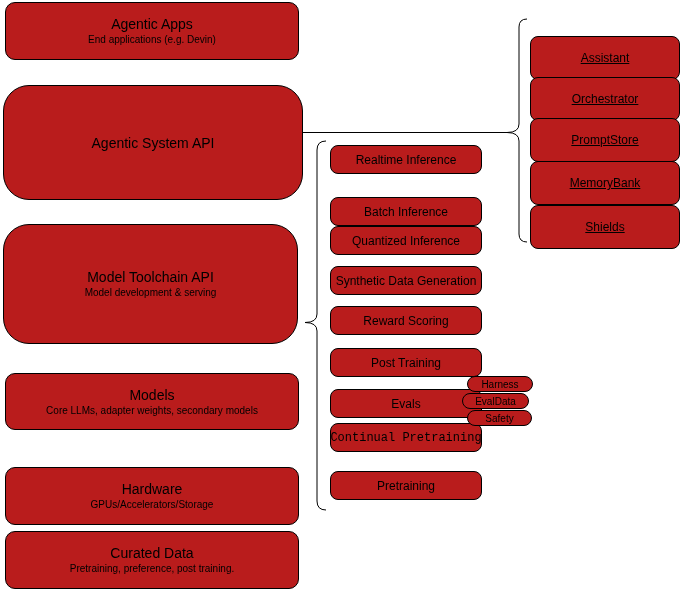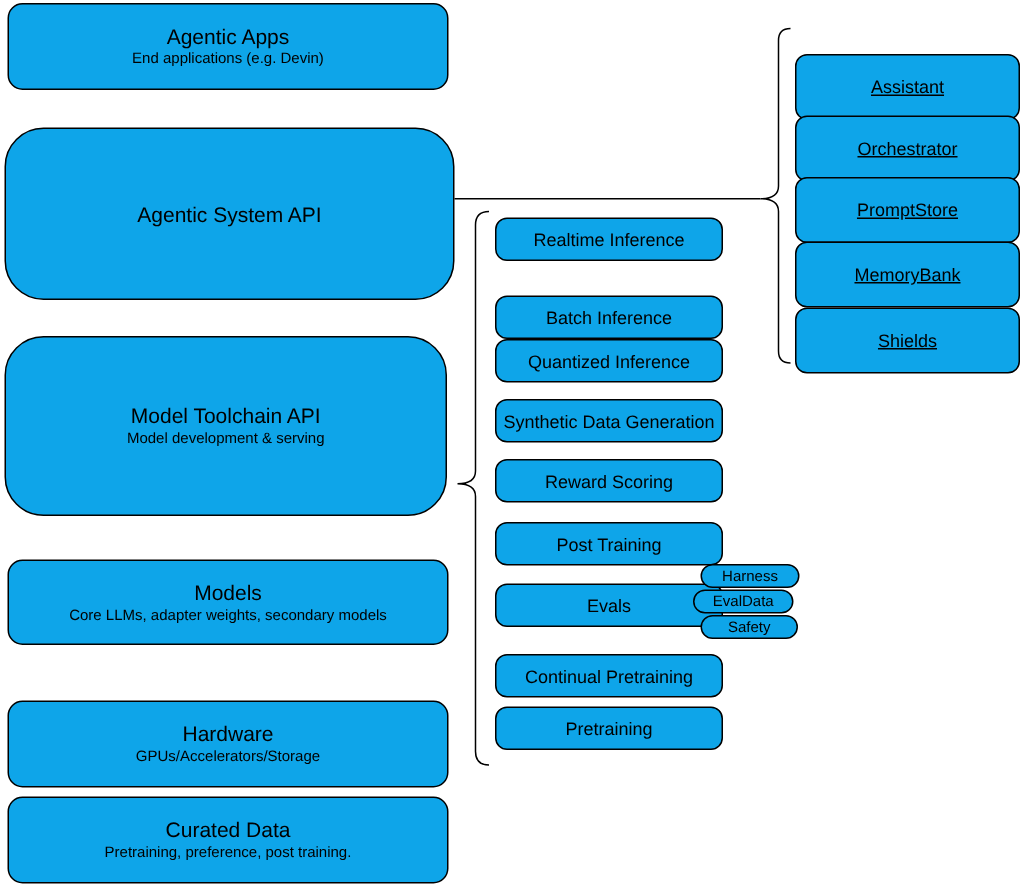--- a/index.html
+++ b/index.html
@@ -24,21 +24,21 @@
     pointer-events: none;
   }
   .connectors path, .connectors line {
     fill: none;
     stroke: #000000;
     stroke-width: 1;
   }
   .node {
     position: absolute;
     box-sizing: border-box;
-    background: #0ea5e9;
+    background: #b91c1c;
     border: 1px solid #000000;
     display: flex;
     flex-direction: column;
     align-items: center;
     justify-content: center;
     text-align: center;
     color: #000000;
   }
   .big { border-radius: 10px; }
   .big.xlround { border-radius: 26px; }
@@ -120,21 +120,21 @@
   </div>
   <div class="node mid" style="top:306px;">
     <span>Reward Scoring</span>
   </div>
   <div class="node mid" style="top:348px;">
     <span>Post Training</span>
   </div>
   <div class="node mid" style="top:389px;">
     <span>Evals</span>
   </div>
-  <div class="node mid" style="top:436px;">
+  <div class="node mid" style="top:423px;font-family:Liberation Mono, monospace;">
     <span>Continual Pretraining</span>
   </div>
   <div class="node mid" style="top:471px;">
     <span>Pretraining</span>
   </div>
 
   <div class="node pill" style="left:467px; top:376px; width:66px; height:16px;">
     <span>Harness</span>
   </div>
   <div class="node pill" style="left:462px; top:393px; width:67px; height:16px;">

